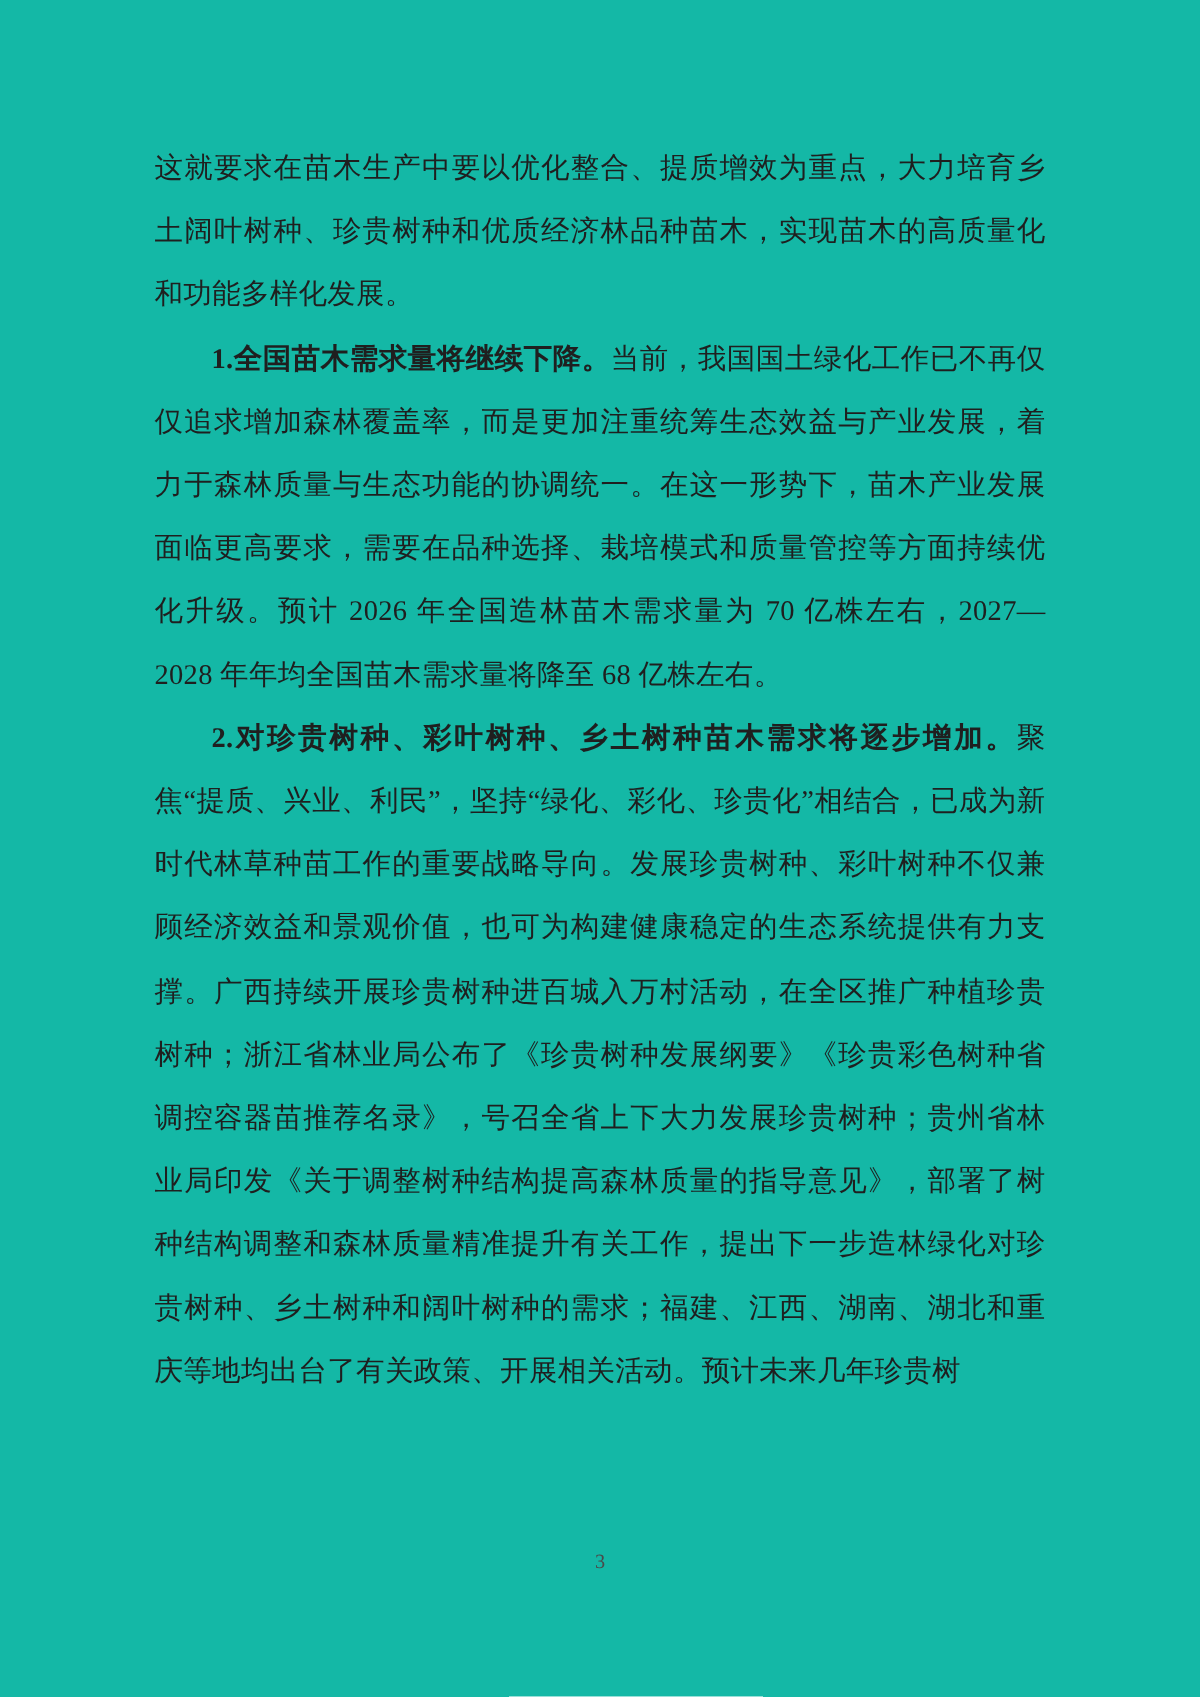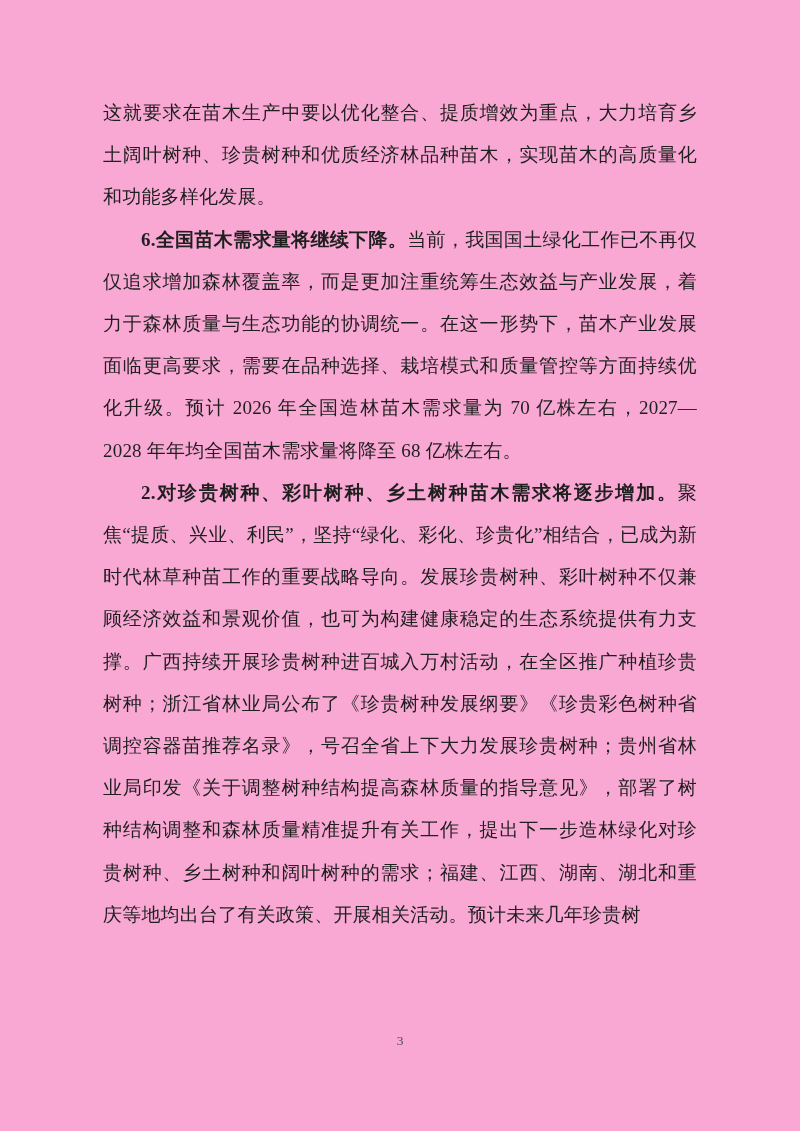--- a/index.html
+++ b/index.html
@@ -1,20 +1,20 @@
 <!DOCTYPE html>
 <html><head>
 <meta charset="utf-8">
 <style>
   html, body { margin: 0; padding: 0; background: #ffffff; }
   .page {
     position: relative;
     width: 800px;
     height: 1131px;
-    background: #f9a8d4;
+    background: #14b8a6;
     overflow: hidden;
     font-family: "Liberation Serif", "DejaVu Serif", serif;
     color: #1f1f1f;
   }
   .content {
     position: absolute;
     top: 92px;
     left: 103px;
     width: 594px;
     font-size: 19px;
@@ -34,19 +34,19 @@
     font-size: 13.5px;
     color: #4a4a4a;
   }
 </style>
 </head>
 <body>
 
 <div class="page">
   <div class="content">
     <p class="para"><span class="lead"></span><span>这就要求在苗木生产中要以优化整合、提质增效为重点，大力培育乡土阔叶树种、珍贵树种和优质经济林品种苗木，实现苗木的高质量化和功能多样化发展。</span></p>
-    <p class="para indented"><span class="lead">6.全国苗木需求量将继续下降。</span><span>当前，我国国土绿化工作已不再仅仅追求增加森林覆盖率，而是更加注重统筹生态效益与产业发展，着力于森林质量与生态功能的协调统一。在这一形势下，苗木产业发展面临更高要求，需要在品种选择、栽培模式和质量管控等方面持续优化升级。预计 2026 年全国造林苗木需求量为 70 亿株左右，2027—2028 年年均全国苗木需求量将降至 68 亿株左右。</span></p>
+    <p class="para indented"><span class="lead">1.全国苗木需求量将继续下降。</span><span>当前，我国国土绿化工作已不再仅仅追求增加森林覆盖率，而是更加注重统筹生态效益与产业发展，着力于森林质量与生态功能的协调统一。在这一形势下，苗木产业发展面临更高要求，需要在品种选择、栽培模式和质量管控等方面持续优化升级。预计 2026 年全国造林苗木需求量为 70 亿株左右，2027—2028 年年均全国苗木需求量将降至 68 亿株左右。</span></p>
     <p class="para indented"><span class="lead">2.对珍贵树种、彩叶树种、乡土树种苗木需求将逐步增加。</span><span>聚焦“提质、兴业、利民”，坚持“绿化、彩化、珍贵化”相结合，已成为新时代林草种苗工作的重要战略导向。发展珍贵树种、彩叶树种不仅兼顾经济效益和景观价值，也可为构建健康稳定的生态系统提供有力支撑。广西持续开展珍贵树种进百城入万村活动，在全区推广种植珍贵树种；浙江省林业局公布了《珍贵树种发展纲要》《珍贵彩色树种省调控容器苗推荐名录》，号召全省上下大力发展珍贵树种；贵州省林业局印发《关于调整树种结构提高森林质量的指导意见》，部署了树种结构调整和森林质量精准提升有关工作，提出下一步造林绿化对珍贵树种、乡土树种和阔叶树种的需求；福建、江西、湖南、湖北和重庆等地均出台了有关政策、开展相关活动。预计未来几年珍贵树</span></p>
   </div>
   <div class="footer">
     <span>3</span>
   </div>
 </div>
 
 </body></html>

